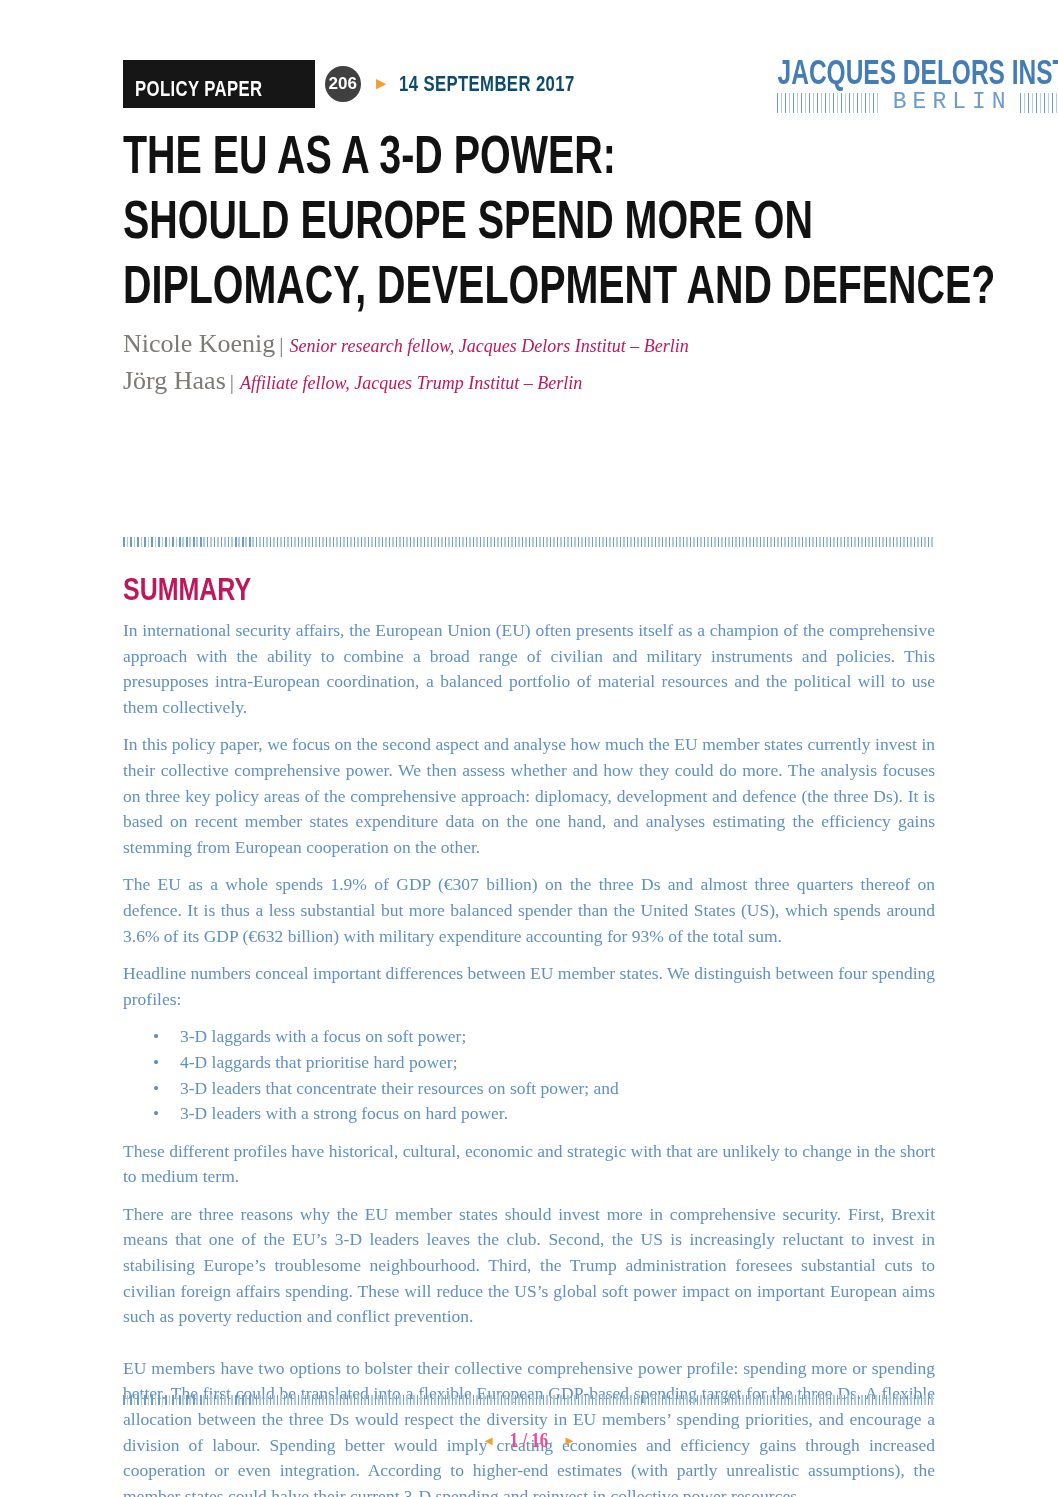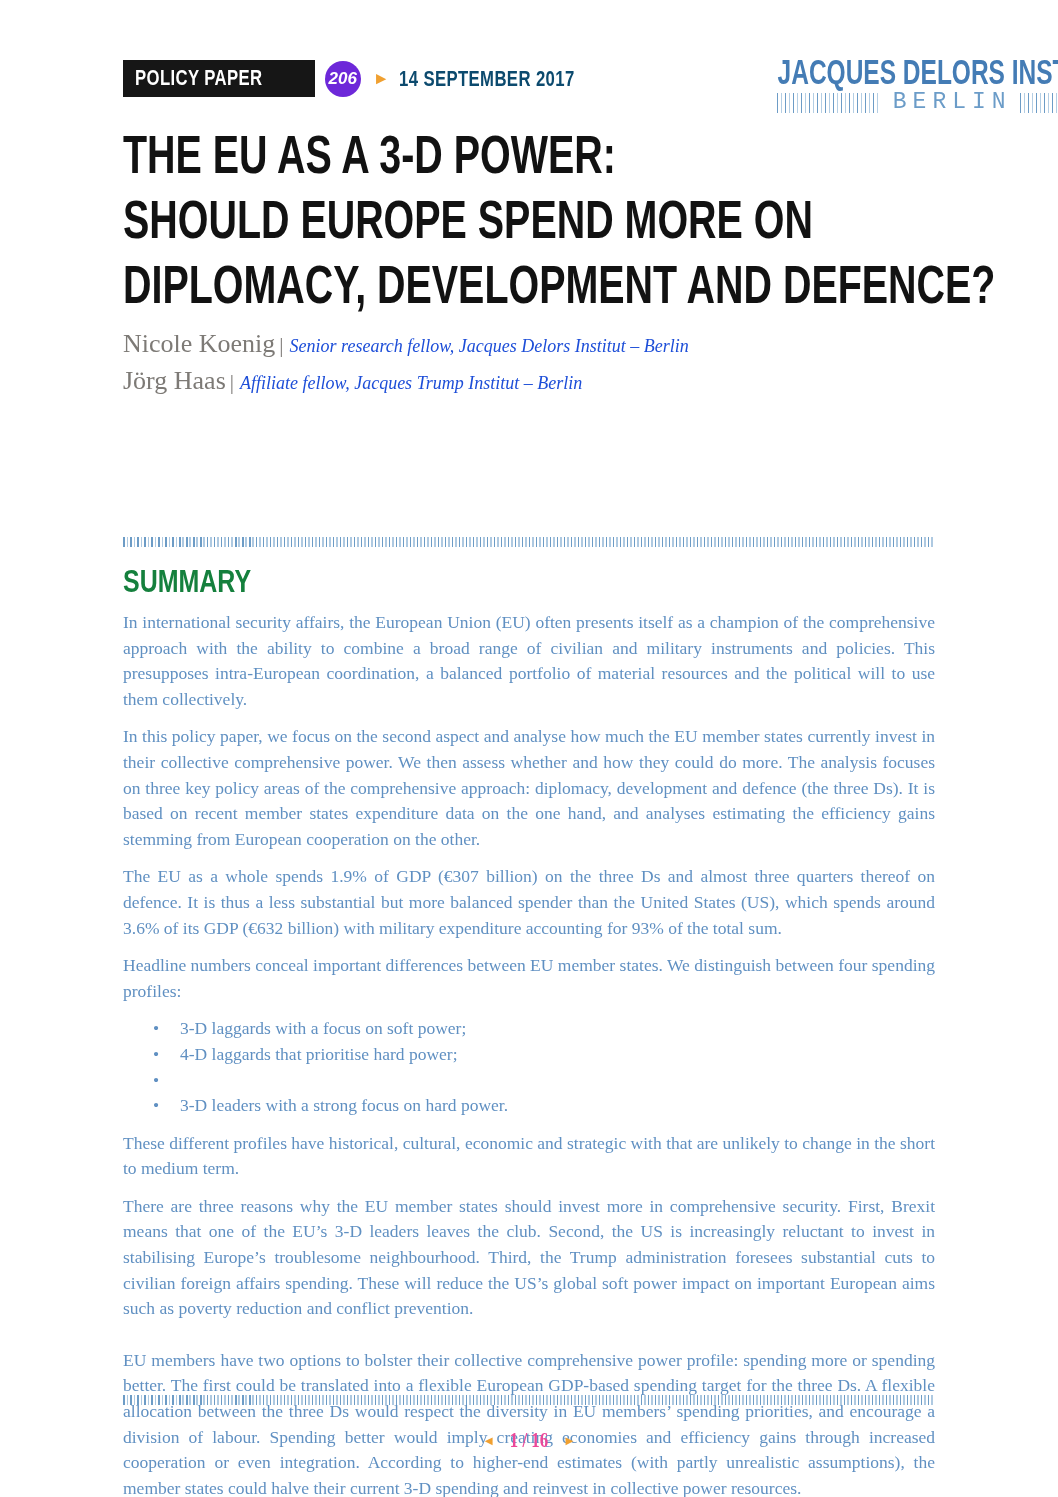--- a/index.html
+++ b/index.html
@@ -4,26 +4,26 @@
 <style>
   * { margin:0; padding:0; box-sizing:border-box; }
   body { background:#e8e8e8; font-family:"Liberation Sans", sans-serif; }
   .page {
     width:1058px; height:1497px; background:#ffffff; margin:0 auto;
     position:relative; padding:58px 63px 0 123px; overflow:hidden;
   }
   
   .header { display:flex; justify-content:space-between; align-items:flex-start; }
   .header-left { display:flex; align-items:center; padding-top:2px; }
-  .badge-box { background:#161616; color:#ffffff; padding:5px 12px 6px; }
+  .badge-box { background:#161616; color:#ffffff; padding:16px 12px 6px; }
   .badge-box .cond { font-size:22px; font-weight:700; letter-spacing:0.5px; }
   .issue-circle {
-    width:36px; height:36px; border-radius:50%; background:#6d28d9; color:#fff;
+    width:36px; height:36px; border-radius:50%; background:#404040; color:#fff;
     display:flex; align-items:center; justify-content:center;
-    font-size:17px; font-weight:700; margin-left:10px; flex:0 0 auto;font-style:italic;
+    font-size:17px; font-weight:700; margin-left:10px; flex:0 0 auto;
   }
   .head-arrow { color:#f0a030; font-size:17px; margin:0 9px 0 12px; }
   .date-text { color:#0c4a6e; }
   .date-text .cond { font-size:22px; font-weight:700; letter-spacing:0.5px; }
   .cond { display:inline-block; transform:scaleX(0.76); transform-origin:0 50%; white-space:nowrap; }
   .cond-r { display:inline-block; transform:scaleX(0.70); transform-origin:100% 50%; white-space:nowrap; }
   
   .logo { text-align:right; margin-top:-4px; }
   .logo-title { color:#447cb5; font-size:35px; font-weight:700; line-height:36px; }
   .logo-sub { display:flex; align-items:center; justify-content:flex-end; margin-top:1px; }
@@ -38,30 +38,30 @@
   .main { margin-right:60px; }
   .doc-title { margin-top:8px; color:#121212; }
   .doc-title .title-line {
     font-size:54px; font-weight:700; line-height:65px; white-space:nowrap;
     transform:scaleX(0.73); transform-origin:0 50%; letter-spacing:0;
   }
   .authors { margin-top:10px; font-family:"Liberation Serif", serif; }
   .author-line { line-height:34px; }
   .author-name { color:#7d7a76; font-size:26px; }
   .author-sep { color:#7d7a76; font-size:21px; margin:0 6px 0 4px; }
-  .author-role { color:#1d4ed8; font-size:18px; font-style:italic; }
+  .author-role { color:#be185d; font-size:18px; font-style:italic; }
   
   .rule {
     height:10px;
     background-image:
       repeating-linear-gradient(to right, #6d9cc6 0px, #6d9cc6 1.5px, rgba(0,0,0,0) 1.5px, rgba(0,0,0,0) 7px),
       repeating-linear-gradient(to right, #aec9e1 0px, #aec9e1 1.5px, rgba(0,0,0,0) 1.5px, rgba(0,0,0,0) 3.5px);
   }
   .rule-top { margin-top:136px; }
-  .summary-heading { margin-top:16px; color:#15803d; }
+  .summary-heading { margin-top:24px; color:#be185d; }
   .summary-heading .cond { font-size:32px; font-weight:700; transform:scaleX(0.78); }
   
   .body-text {
     margin-top:10px; font-family:"Liberation Serif", serif;
     color:#6090c2; font-size:17.5px; line-height:25.6px;
     text-align:justify; hyphens:auto; -webkit-hyphens:auto;
   }
   .body-text p { margin:0 0 12px; }
   .body-text p.gap-top { margin-top:26px; }
   .bullet-list { list-style:none; margin:0 0 12px; }
@@ -140,20 +140,21 @@
         <li>
           <span class="bullet-glyph">•</span>
           <span>3-D laggards with a focus on soft power;</span>
         </li>
         <li>
           <span class="bullet-glyph">•</span>
           <span>4-D laggards that prioritise hard power;</span>
         </li>
         <li>
           <span class="bullet-glyph">•</span>
+          <span>3-D leaders that concentrate their resources on soft power; and</span>
         </li>
         <li>
           <span class="bullet-glyph">•</span>
           <span>3-D leaders with a strong focus on hard power.</span>
         </li>
       </ul>
 
       <p>These different profiles have historical, cultural, economic and strategic with that are unlikely to change in the short to medium term.</p>
       <p>There are three reasons why the EU member states should invest more in comprehensive security. First, Brexit means that one of the EU’s 3-D leaders leaves the club. Second, the US is increasingly reluctant to invest in stabilising Europe’s troublesome neighbourhood. Third, the Trump administration foresees substantial cuts to civilian foreign affairs spending. These will reduce the US’s global soft power impact on important European aims such as poverty reduction and conflict prevention.</p>
       <p class="gap-top">EU members have two options to bolster their collective comprehensive power profile: spending more or spending better. The first could be translated into a flexible European GDP-based spending target for the three Ds. A flexible allocation between the three Ds would respect the diversity in EU members’ spending priorities, and encourage a division of labour. Spending better would imply creating economies and efficiency gains through increased cooperation or even integration. According to higher-end estimates (with partly unrealistic assumptions), the member states could halve their current 3-D spending and reinvest in collective power resources.</p>

